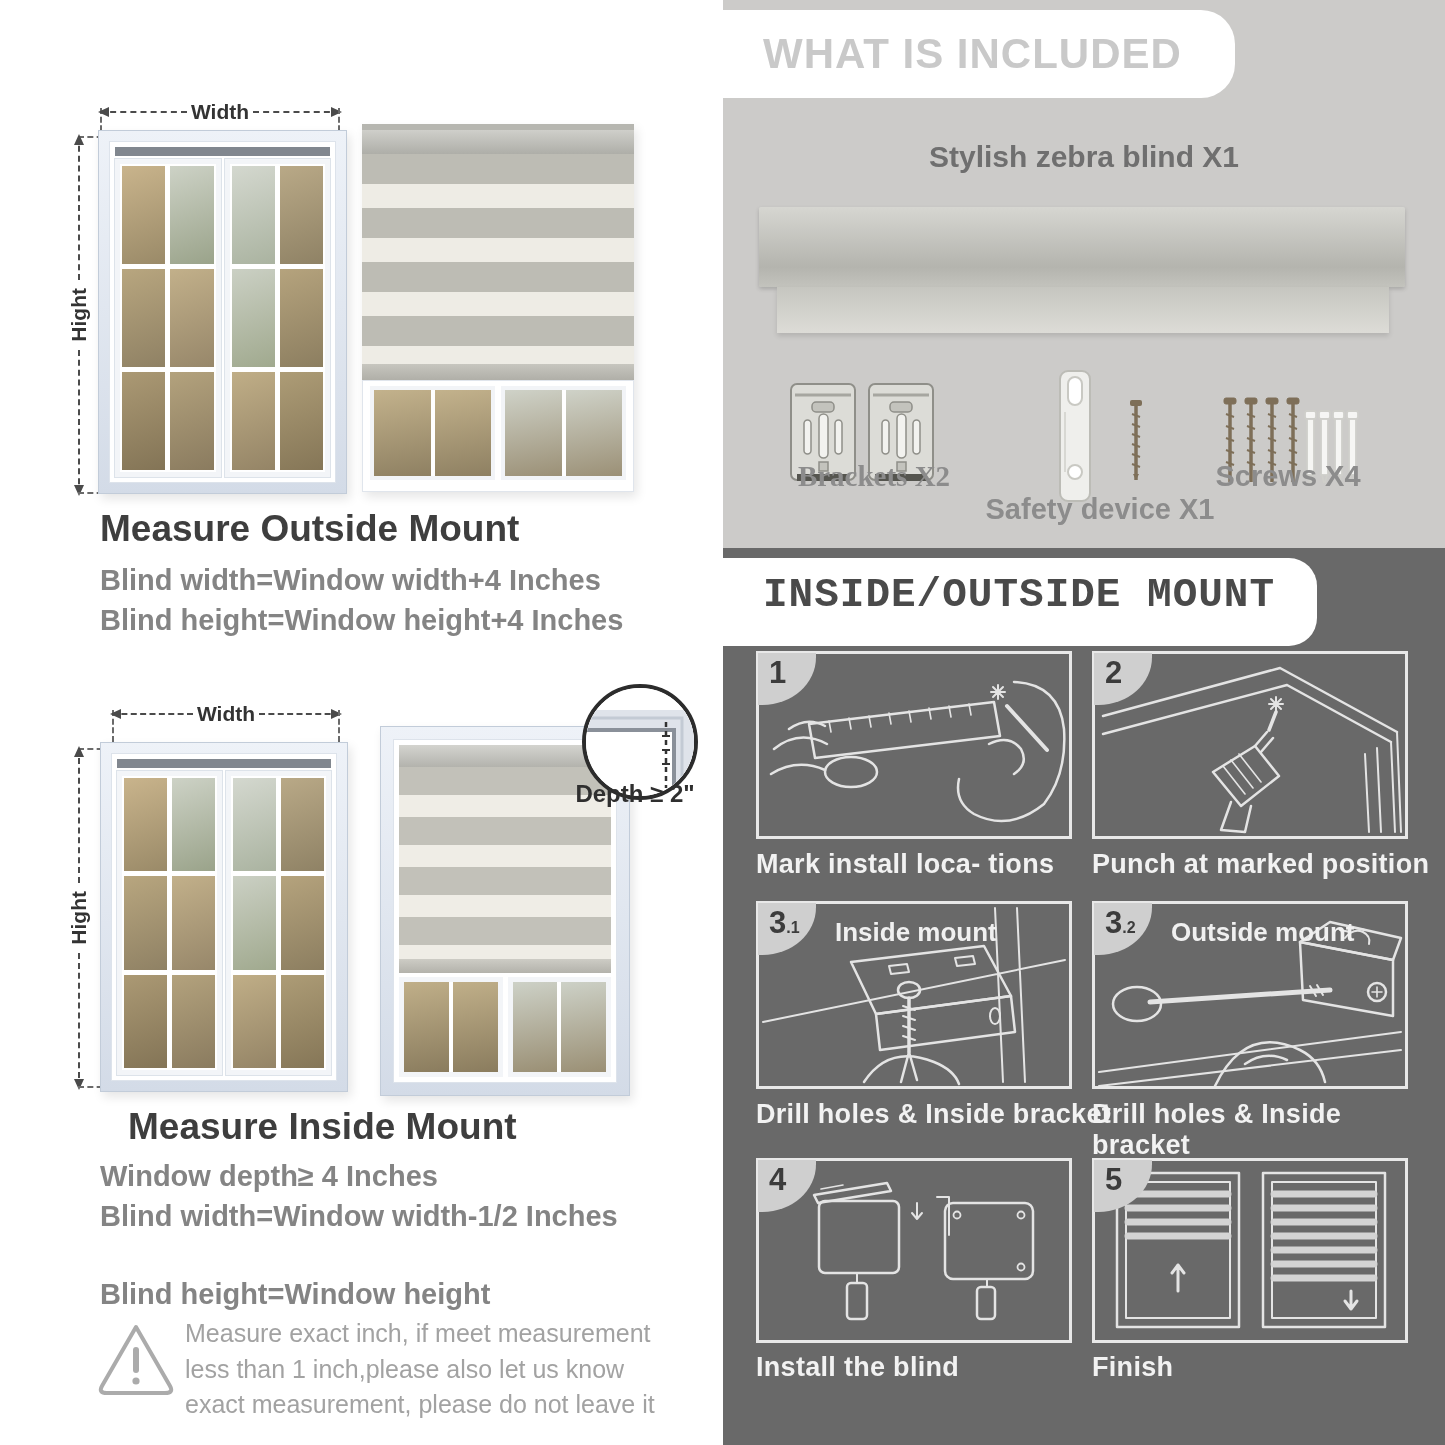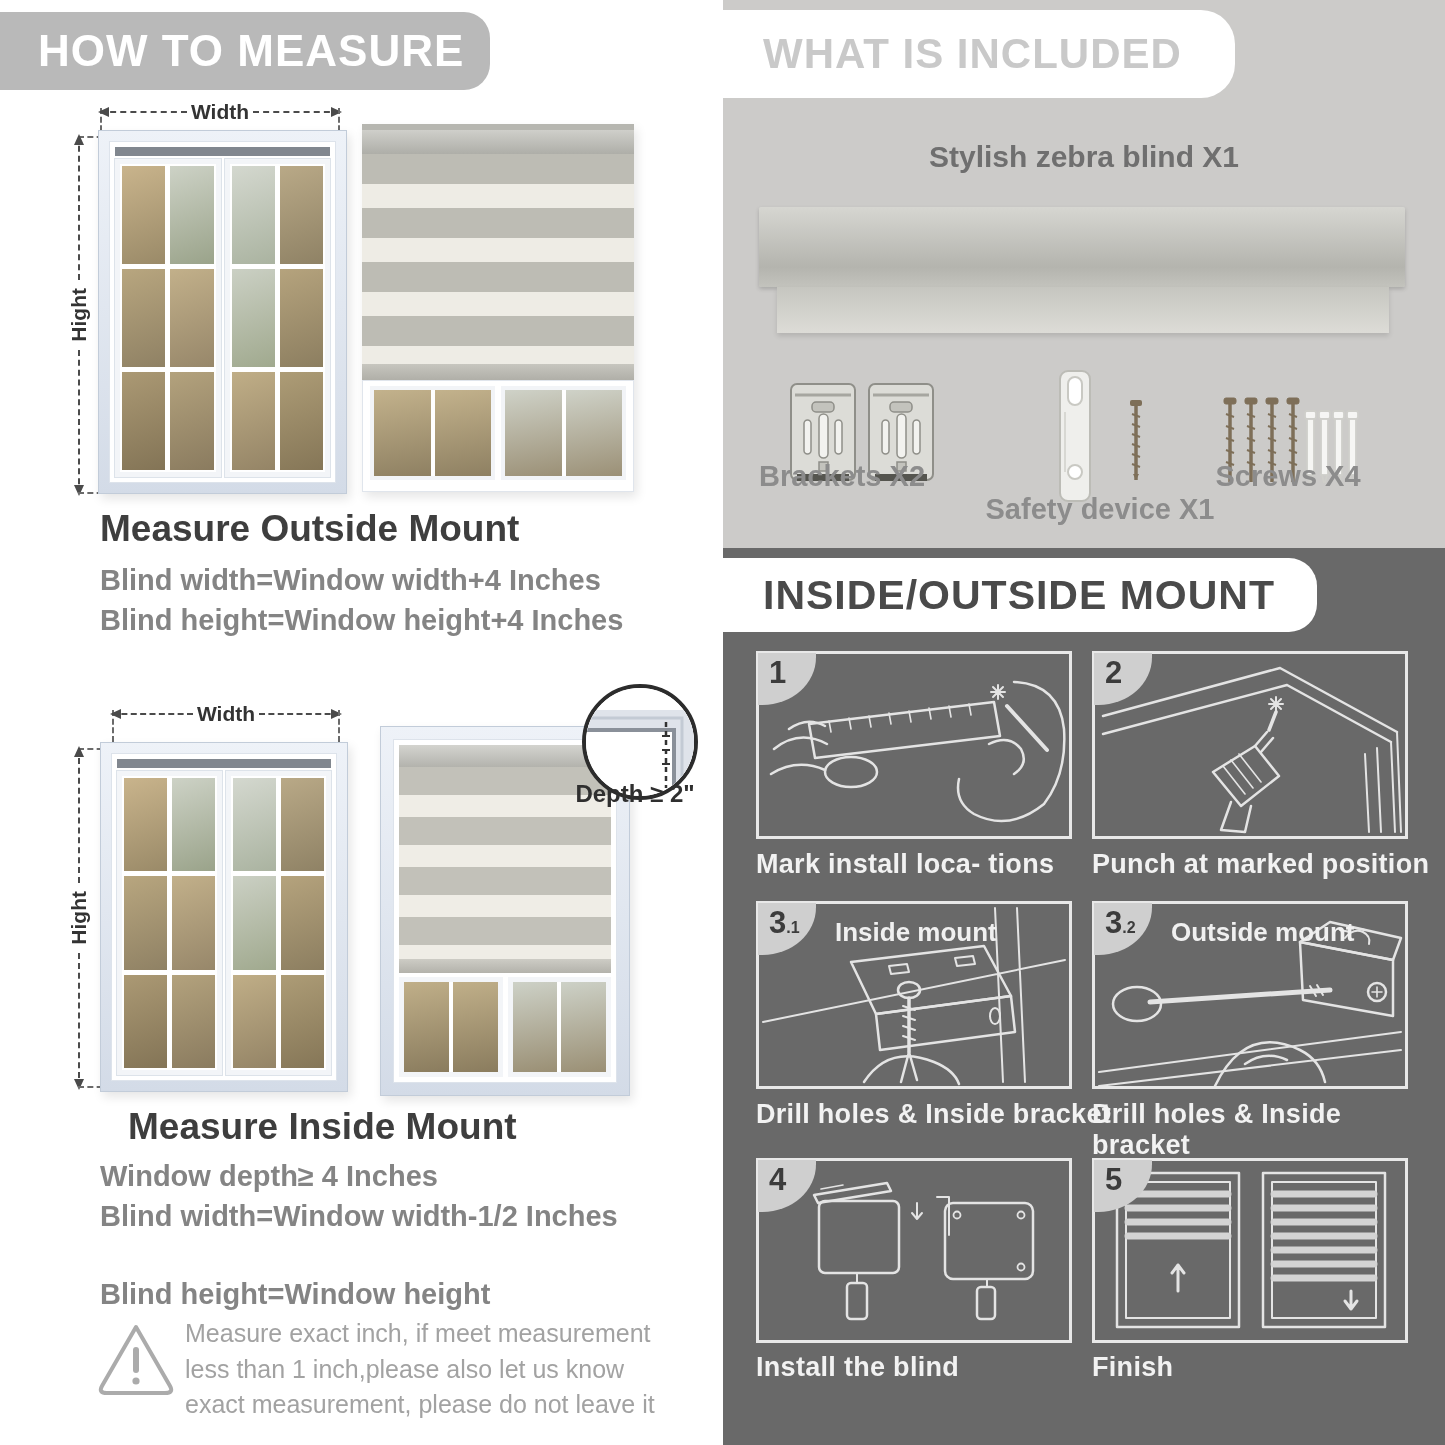--- a/index.html
+++ b/index.html
@@ -96,39 +96,38 @@
   .product-label{position:absolute;left:723px;top:140px;width:722px;text-align:center;
     font-size:30px;font-weight:bold;color:#6f6f6f;}
   .rail-top{position:absolute;left:759px;top:207px;width:646px;height:80px;
     background:linear-gradient(180deg,#d6d6d1,#b4b4ae 75%,#c3c3bd);border-radius:2px;
     box-shadow:0 2px 4px rgba(0,0,0,.18);}
   .rail-lip{position:absolute;left:777px;top:287px;width:612px;height:46px;
     background:linear-gradient(180deg,#c6c6c0,#dddcd7);box-shadow:0 3px 5px rgba(0,0,0,.12);}
   .item-label{position:absolute;font-size:29px;font-weight:bold;color:#8c8c8c;text-align:center;}
 
   .block-dark{position:absolute;left:723px;top:548px;width:722px;height:897px;background:#696969;}
-  .pill-mount{position:absolute;left:723px;top:558px;width:594px;height:74px;background:#fff;
+  .pill-mount{position:absolute;left:723px;top:558px;width:594px;height:88px;background:#fff;
     border-radius:0 28px 28px 0;color:#4a4a4a;font-size:41px;font-weight:bold;line-height:74px;
-    padding-left:40px;box-sizing:border-box;letter-spacing:1px;}
+    padding-left:40px;box-sizing:border-box;letter-spacing:1px;font-family:Liberation Mono, monospace;}
 
   .step{position:absolute;width:316px;border:3px solid #e8e8e8;box-sizing:border-box;background:#696969;}
   .badge{position:absolute;top:-1px;left:-1px;width:58px;height:52px;background:#cfcfcf;
     border-radius:0 0 92% 0;color:#3c3c3c;font-weight:bold;font-size:31px;
     padding:3px 0 0 11px;box-sizing:border-box;line-height:1.1;}
   .badge .sub{font-size:16px;}
   .step-title{position:absolute;top:13px;left:76px;color:#f0f0f0;font-weight:bold;font-size:26px;}
   .caption{position:absolute;color:#f2f2f2;font-weight:bold;font-size:27px;letter-spacing:.3px;}
   .art{position:absolute;inset:0;width:100%;height:100%;}
 </style>
 </head>
 <body>
 
 <div class="canvas">
 
-  <div class="pill-left">HOW TO MEASURE</div>
 
   <div class="harrow" style="left:100px;top:100px;width:240px;height:24px;">
     <div class="line l"></div>
     <div class="lab">Width</div>
     <div class="line r"></div>
   </div>
   <div class="varrow" style="left:66px;top:136px;height:358px;">
     <div class="line t"></div>
     <div class="lab">Hight</div>
     <div class="line b"></div>
@@ -338,21 +337,21 @@
           <path d="M4,65 l2,8 M9,65 l-2,8" fill="none"></path>
         </g>
       <g transform="translate(42,0)">
           <rect x="1" y="1" width="11" height="8" rx="2"></rect>
           <rect x="3" y="9" width="7" height="56"></rect>
           <path d="M4,65 l2,8 M9,65 l-2,8" fill="none"></path>
         </g>
     </g>
   </svg>
 
-  <div class="item-label" style="left:752px;top:460px;width:180px;">Brackets X2</div>
+  <div class="item-label" style="left:784px;top:460px;width:180px;font-family:Liberation Serif, serif;">Brackets X2</div>
   <div class="item-label" style="left:982px;top:460px;width:236px;margin-top:33px;">Safety device X1</div>
   <div class="item-label" style="left:1198px;top:460px;width:180px;">Screws X4</div>
 
   <div class="block-dark"></div>
   <div class="pill-mount">INSIDE/OUTSIDE MOUNT</div>
 
   <div class="step" style="left:756px;top:651px;height:188px;">
     <svg class="art" viewBox="0 0 310 182" fill="none" stroke="#e4e4e4" stroke-width="2.5" stroke-linecap="round" stroke-linejoin="round">
       <path d="M50,70 L235,48 L241,82 L56,104 Z"></path>
       <path d="M70,67 l2,11 M90,64 l2,11 M110,62 l2,11 M130,59 l2,11 M150,57 l2,11 M170,54 l2,11 M190,52 l2,11 M210,50 l2,11" stroke-width="1.6"></path>

